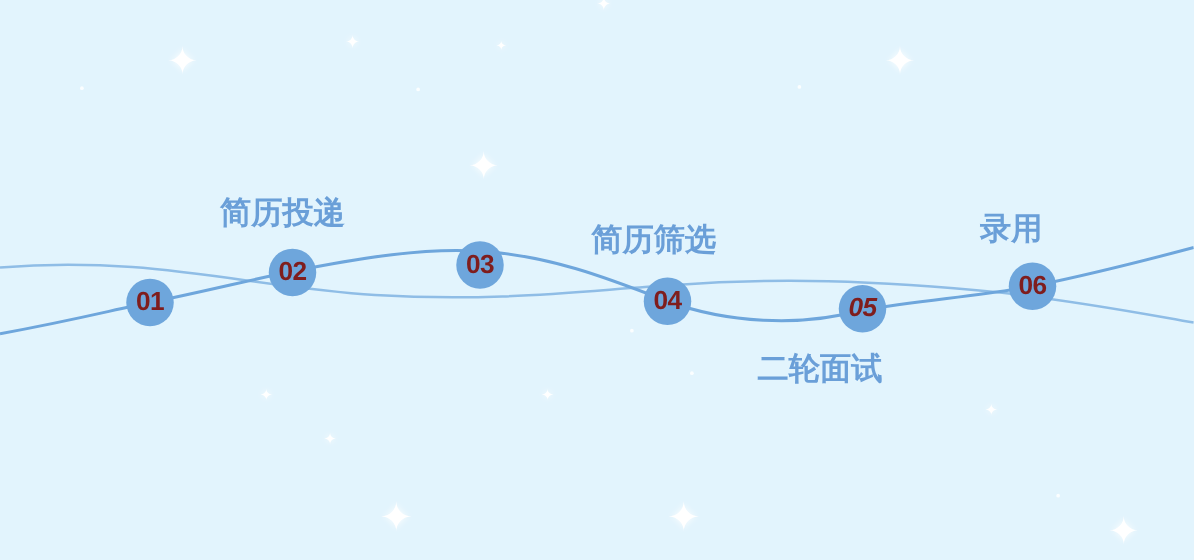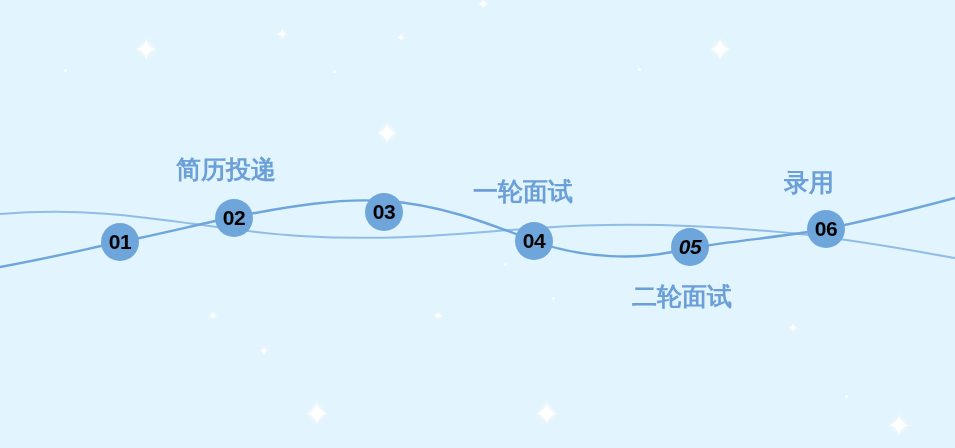--- a/index.html
+++ b/index.html
@@ -25,21 +25,21 @@
       left: 0; top: 0;
     }
     .node {
       position: absolute;
       width: 38px;
       height: 38px;
       margin-left: -19px;
       margin-top: -19px;
       border-radius: 50%;
       background: #6ea6dc;
-      color: #000000;
+      color: #7f1d1d;
       font-family: "Liberation Sans", sans-serif;
       font-weight: bold;
       font-size: 21px;
       line-height: 38px;
       text-align: center;
       letter-spacing: -0.5px;
       cursor: pointer;
     }
     .label {
       position: absolute;
@@ -110,25 +110,25 @@
   </div>
   <div class="label" style="left:176px;top:155px;">简历投递</div>
 
   <div class="node" style="left:384px;top:212px;">
     <span>03</span>
   </div>
 
   <div class="node" style="left:534px;top:241px;">
     <span>04</span>
   </div>
-  <div class="label" style="left:473px;top:177px;">一轮面试</div>
+  <div class="label" style="left:473px;top:177px;">简历筛选</div>
 
   <div class="node" style="left:690px;top:247px;font-style:italic;">
     <span>05</span>
   </div>
-  <div class="label" style="left:632px;top:282px;">二轮面试</div>
+  <div class="label" style="left:606px;top:282px;font-family:Liberation Mono, monospace;">二轮面试</div>
 
   <div class="node" style="left:826px;top:229px;">
     <span>06</span>
   </div>
   <div class="label" style="left:784px;top:168px;">录用</div>
 
 </div>
 
 </body></html>

